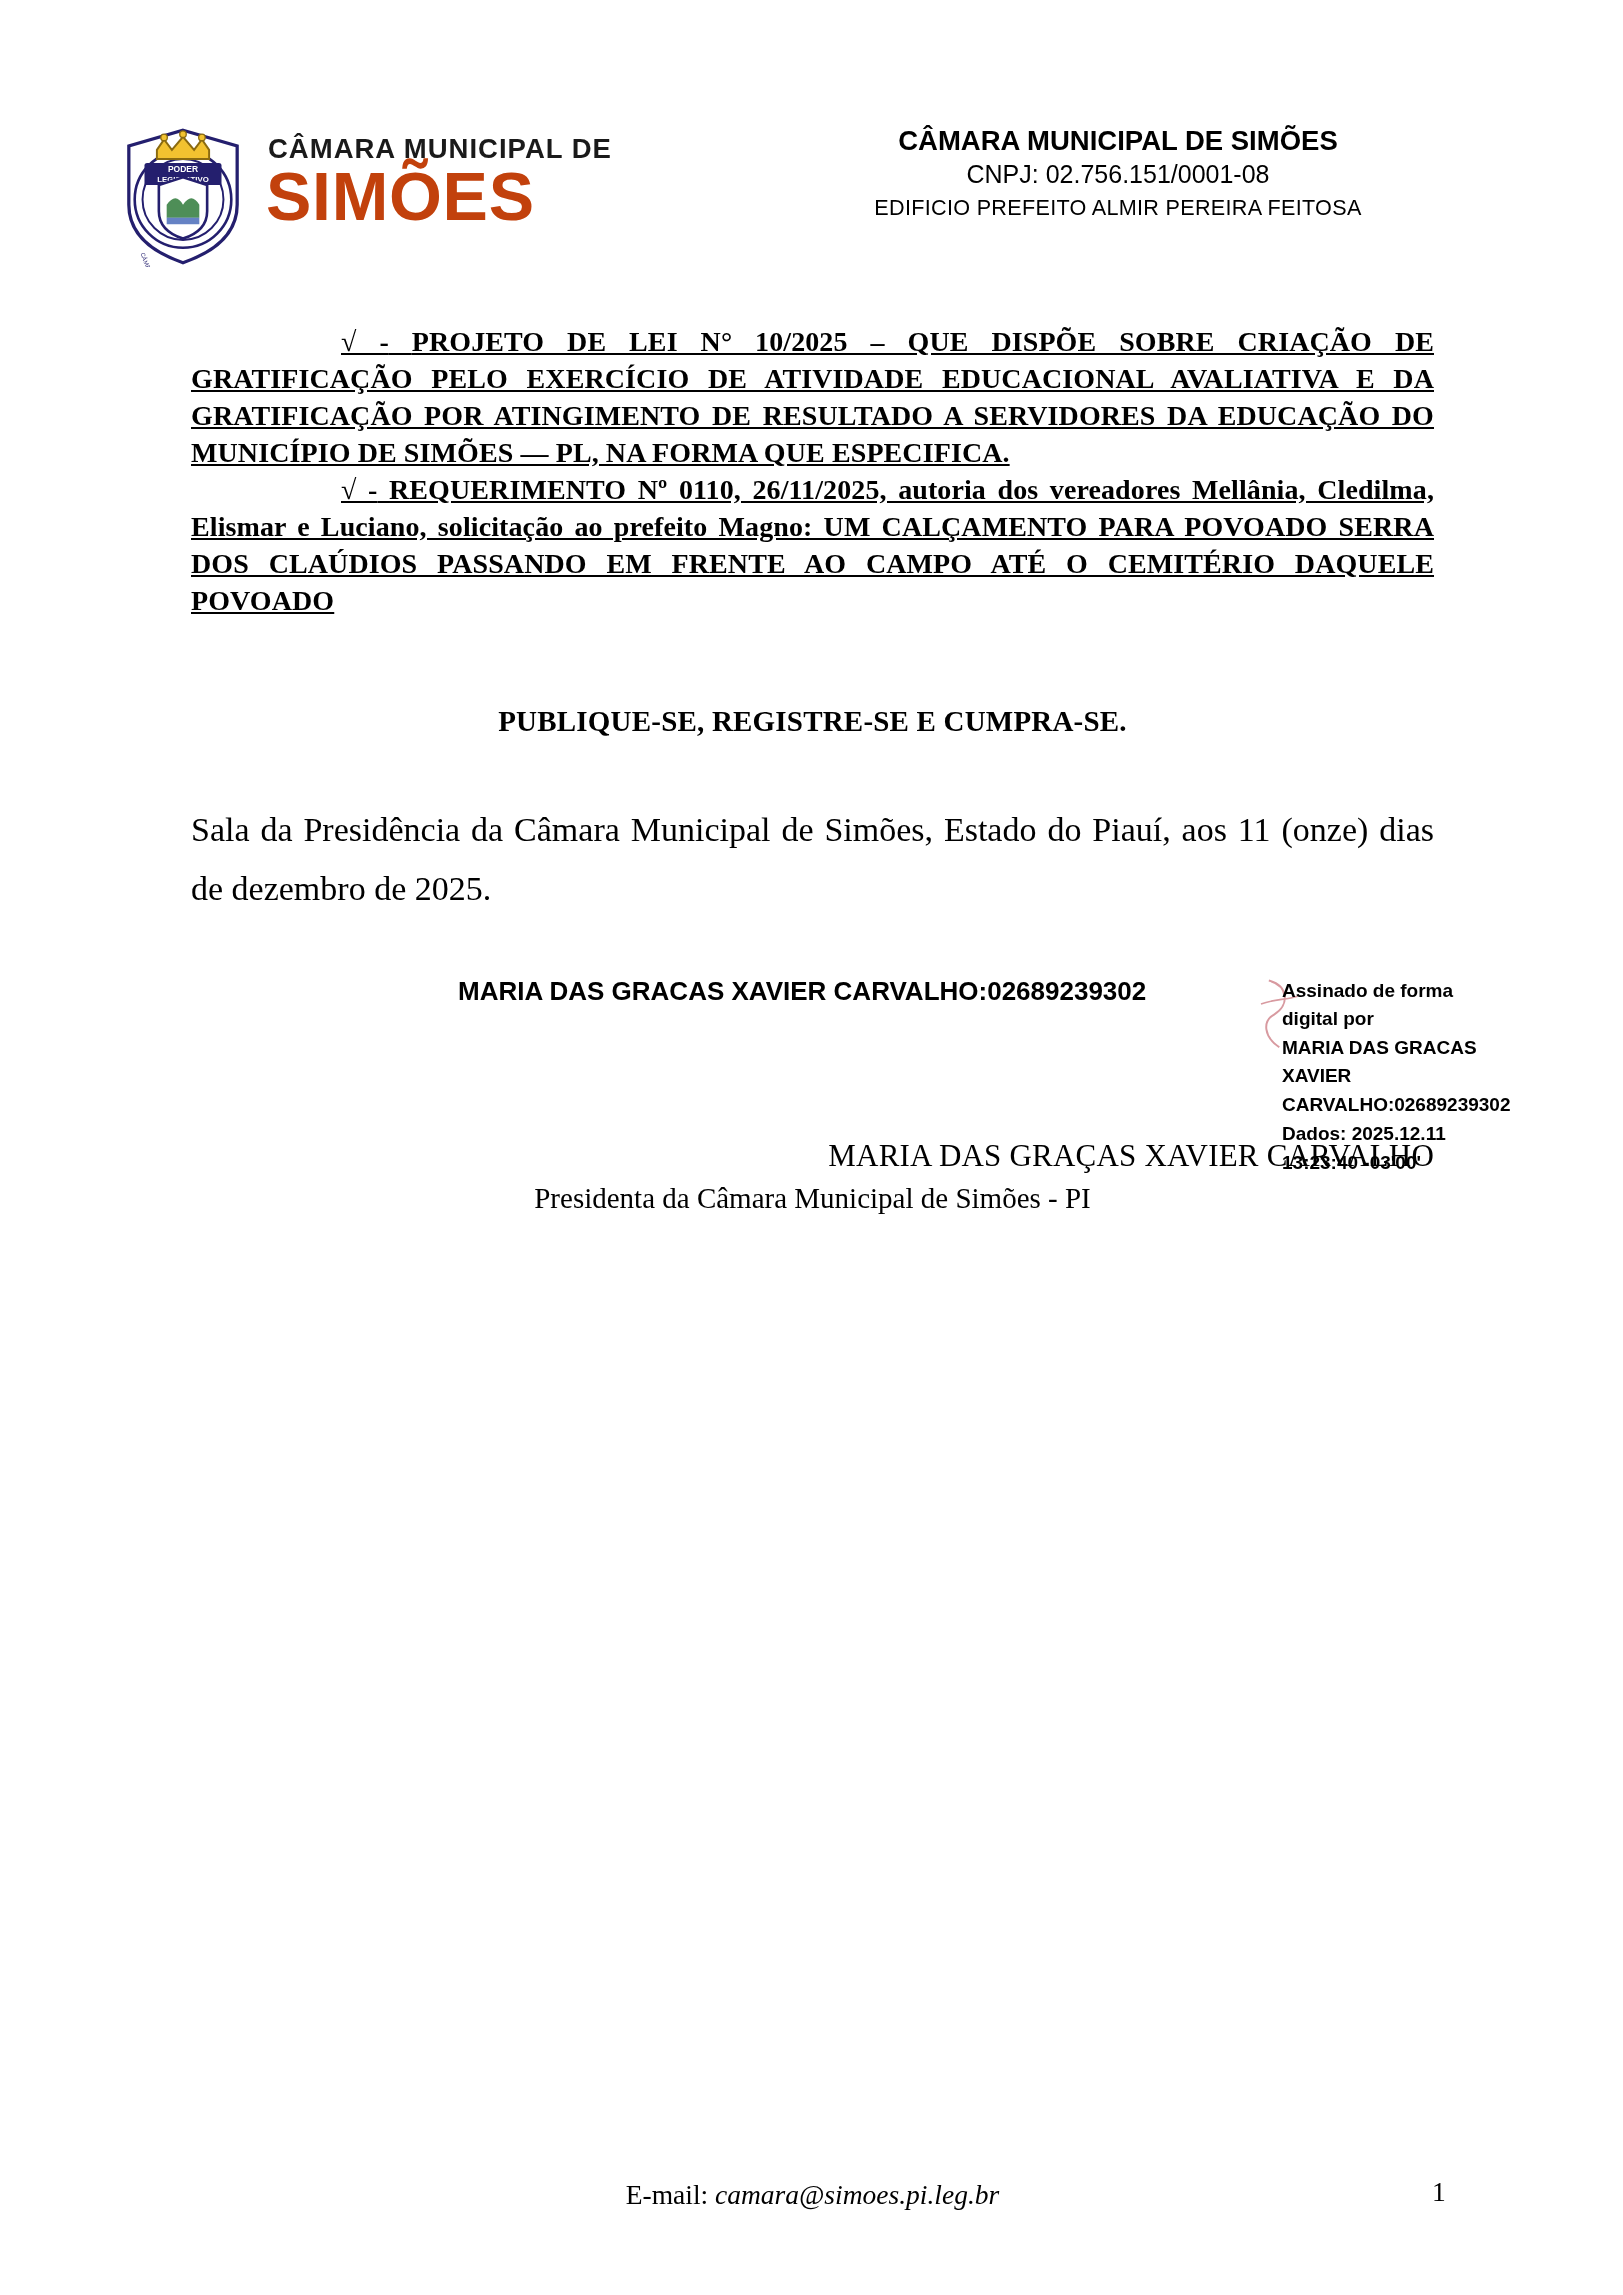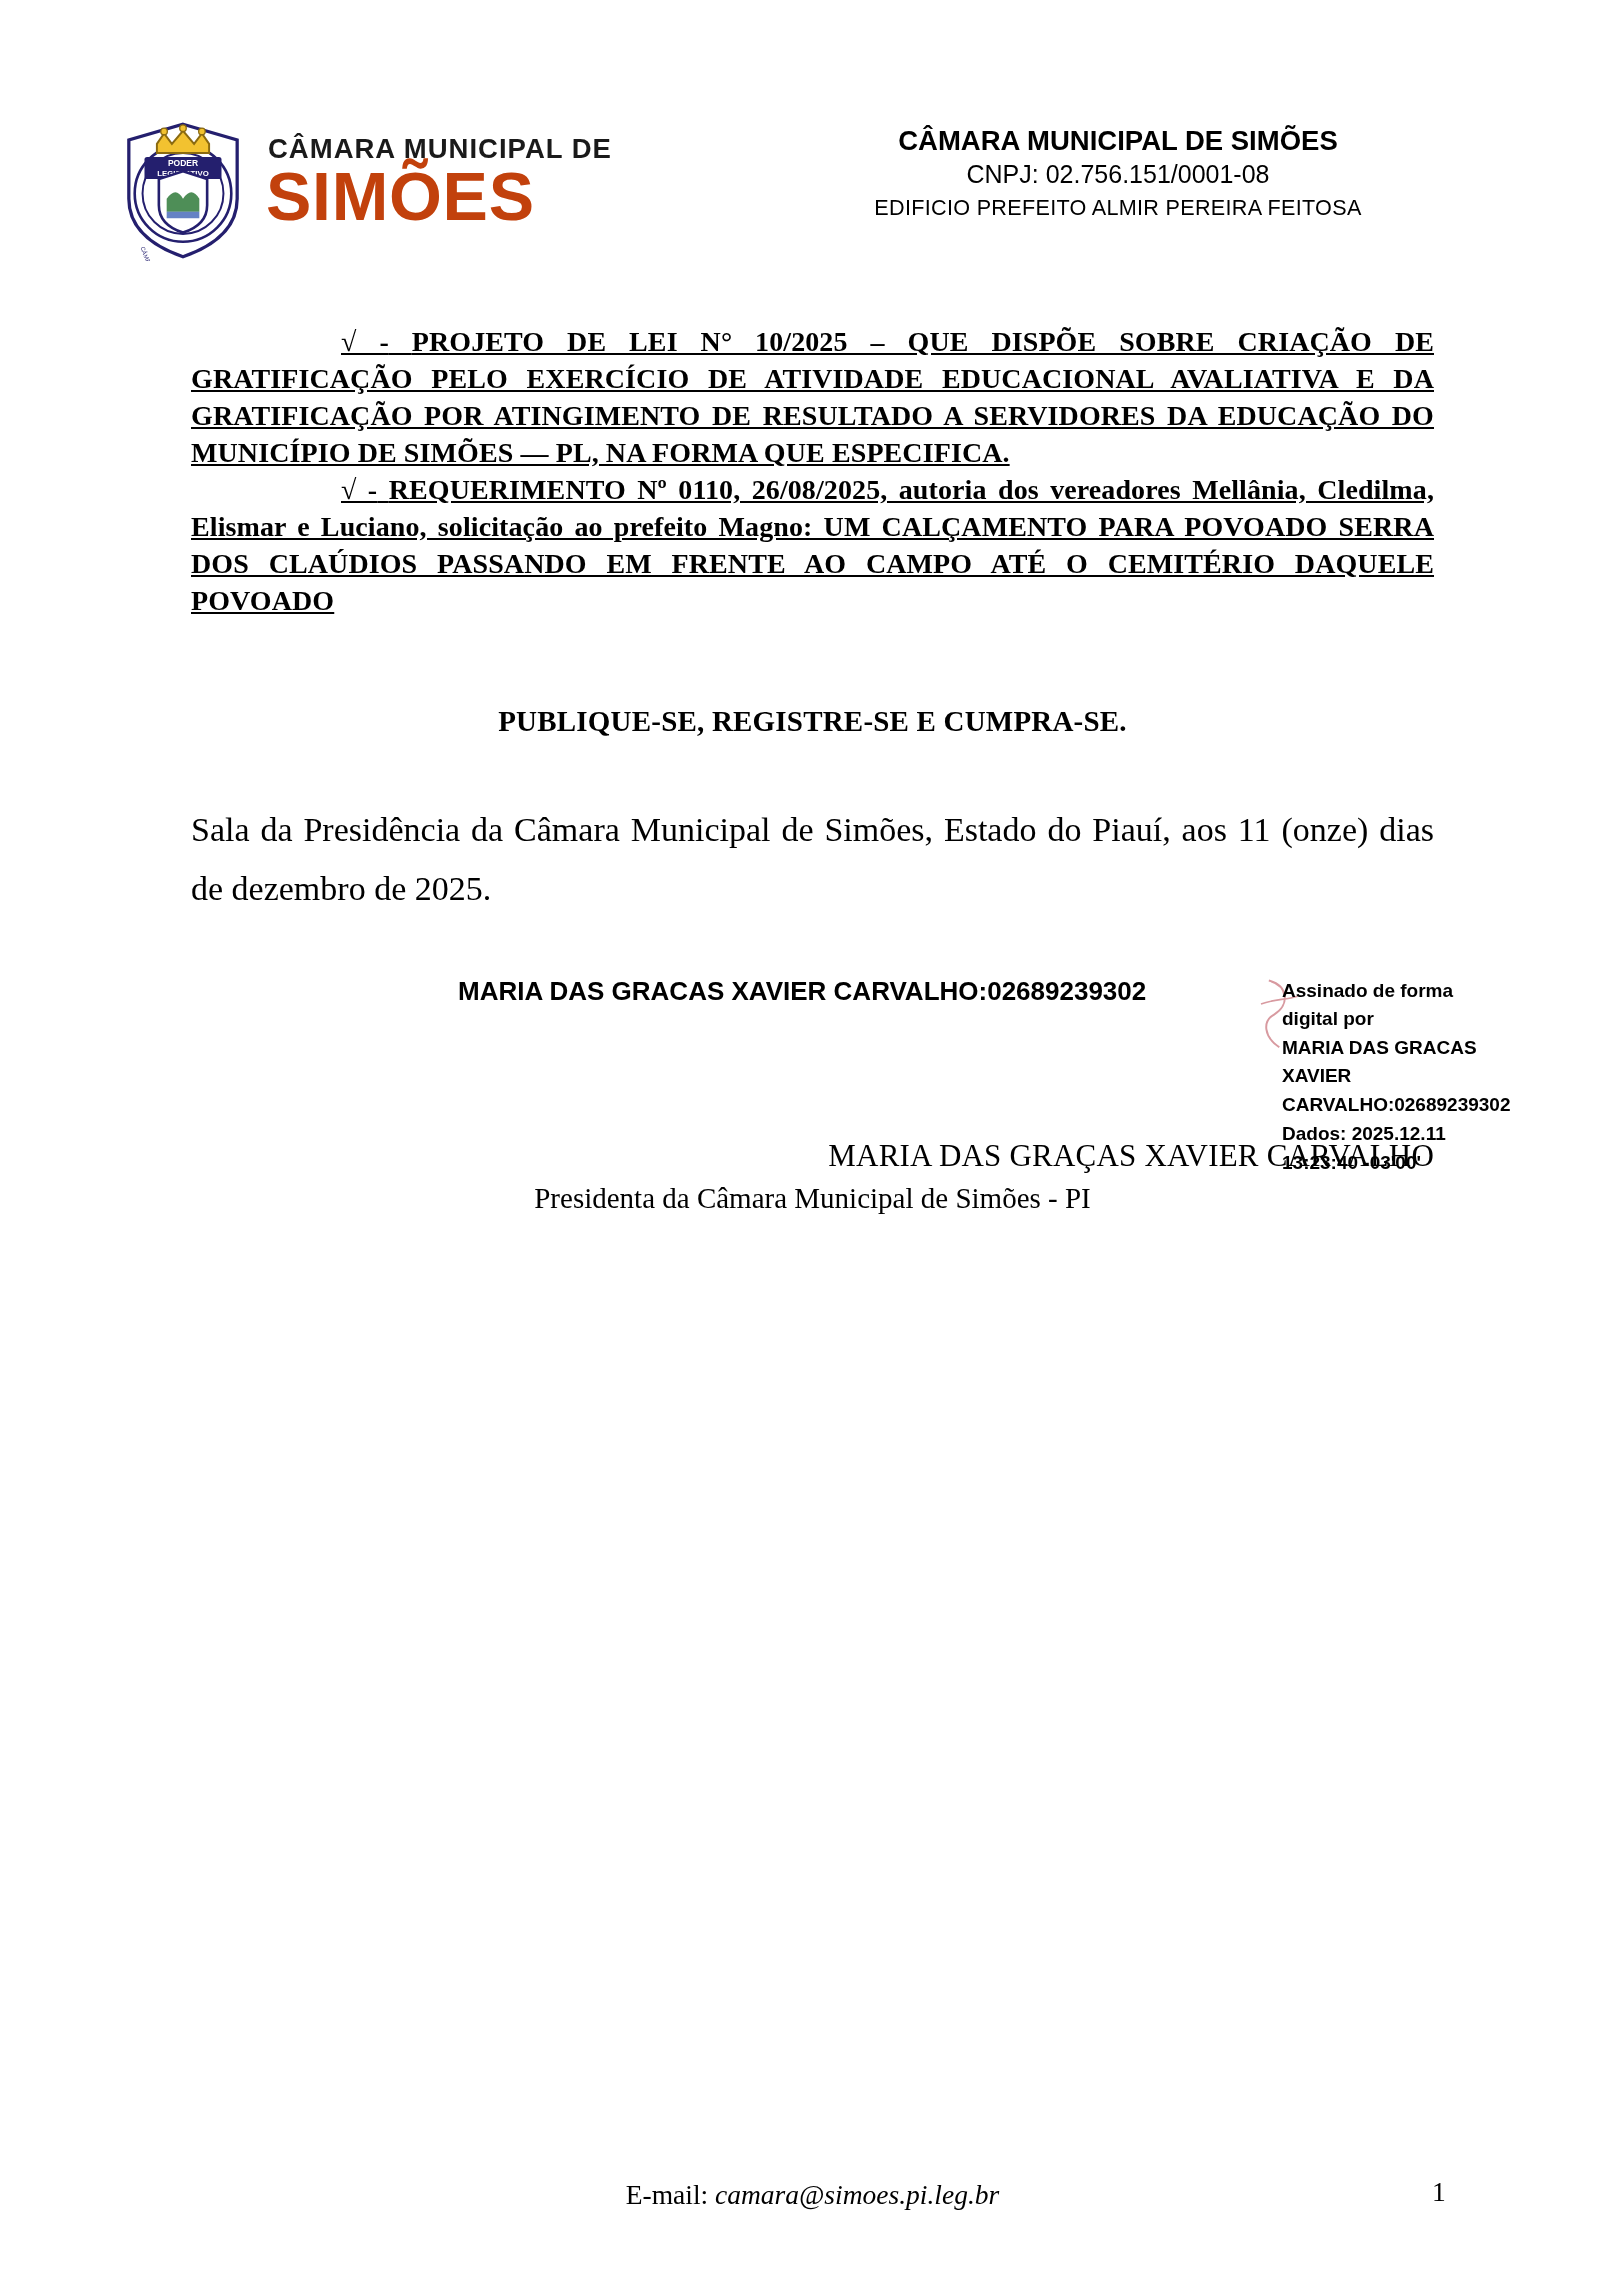--- a/index.html
+++ b/index.html
@@ -34,21 +34,21 @@
   .logo-block {
     position: absolute;
     left: 121px;
     top: 16.3px;
     width: 517px;
     height: 144px;
   }
   .crest {
     position: absolute;
     left: 0;
-    top: 6px;
+    top: 12px;
     width: 124px;
     height: 141px;
   }
   .crest svg { display: block; }
   .logo-text-top {
     position: absolute;
     left: 147px;
     top: 18.3px;
     font-family: "Liberation Sans", sans-serif;
     font-weight: bold;
@@ -255,21 +255,21 @@
       <div class="line1">CÂMARA MUNICIPAL DE SIMÕES</div>
       <div class="line2">CNPJ: 02.756.151/0001-08</div>
       <div class="line3">EDIFICIO PREFEITO ALMIR PEREIRA FEITOSA</div>
     </div>
   </div>
 
   <div class="content">
 
     <p class="just para-bold"><span class="indent"></span><span>√  -</span> <span>PROJETO DE LEI N° 10/2025 – QUE DISPÕE SOBRE CRIAÇÃO DE GRATIFICAÇÃO PELO EXERCÍCIO DE ATIVIDADE EDUCACIONAL AVALIATIVA E DA GRATIFICAÇÃO POR ATINGIMENTO DE RESULTADO A SERVIDORES DA EDUCAÇÃO DO MUNICÍPIO DE SIMÕES — PL, NA FORMA QUE ESPECIFICA.</span></p>
 
-    <p class="just para-bold block2"><span class="indent"></span><span>√  -</span> <span>REQUERIMENTO Nº 0110, 26/08/2025, autoria dos vereadores Mellânia, Cledilma, Elismar e Luciano, solicitação ao prefeito Magno: UM CALÇAMENTO PARA POVOADO SERRA DOS CLAÚDIOS PASSANDO EM FRENTE AO CAMPO ATÉ O CEMITÉRIO DAQUELE POVOADO</span></p>
+    <p class="just para-bold block2"><span class="indent"></span><span>√  -</span> <span>REQUERIMENTO Nº 0110, 26/11/2025, autoria dos vereadores Mellânia, Cledilma, Elismar e Luciano, solicitação ao prefeito Magno: UM CALÇAMENTO PARA POVOADO SERRA DOS CLAÚDIOS PASSANDO EM FRENTE AO CAMPO ATÉ O CEMITÉRIO DAQUELE POVOADO</span></p>
 
     <p class="center-bold">PUBLIQUE-SE, REGISTRE-SE E CUMPRA-SE.</p>
 
     <p class="plain">Sala da Presidência da Câmara Municipal de Simões, Estado do Piauí, aos 11 (onze) dias de dezembro de 2025.</p>
   </div>
 
   <div class="sig-area">
     <div class="sig-name">MARIA DAS GRACAS XAVIER CARVALHO:02689239302</div>
 
     <div class="sig-squiggle">

